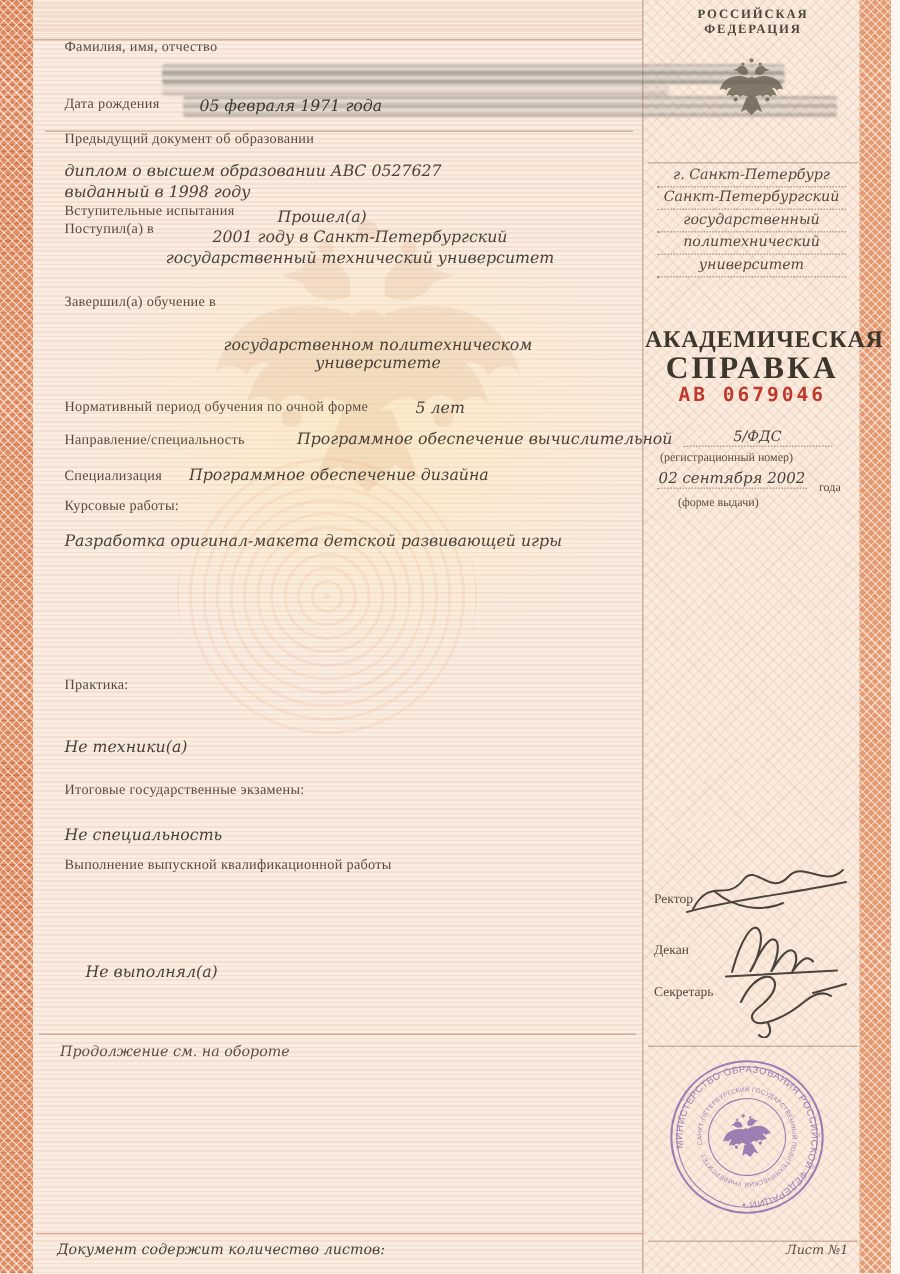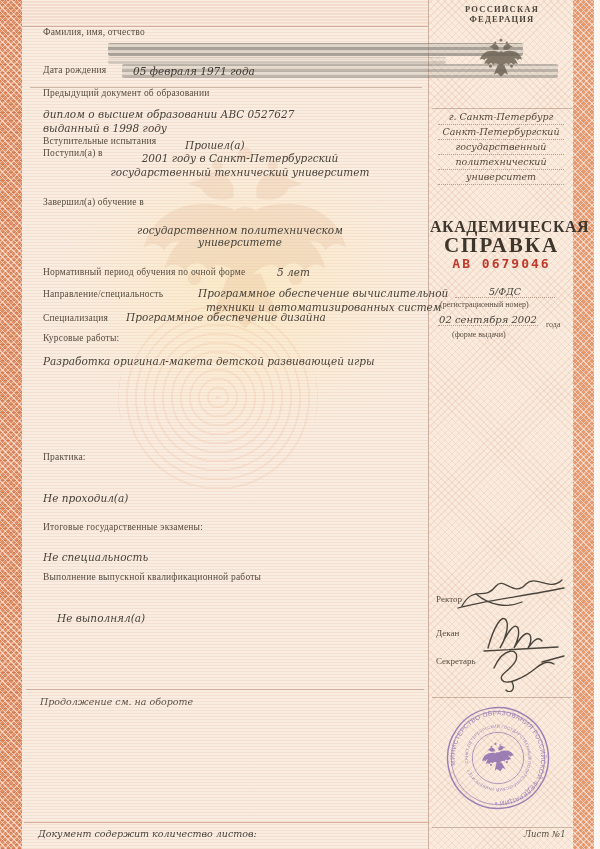--- a/index.html
+++ b/index.html
@@ -106,42 +106,41 @@
   <div class="val" style="left:43px;top:108px">диплом о высшем образовании АВС 0527627</div>
   <div class="val" style="left:43px;top:122px">выданный в 1998 году</div>
 
   <div class="lbl" style="left:43px;top:136px">Вступительные испытания</div>
   <div class="val" style="left:185px;top:139px">Прошел(а)</div>
   <div class="lbl" style="left:43px;top:148px">Поступил(а) в</div>
   <div class="val ctr" style="left:120px;top:152px;width:240px">2001 году в Санкт-Петербургский</div>
   <div class="val ctr" style="left:100px;top:166px;width:280px">государственный технический университет</div>
 
   <div class="lbl" style="left:43px;top:197px">Завершил(а) обучение в</div>
-  <div class="val ctr" style="left:100px;top:224px;width:280px">государственном политехническом университете</div>
+  <div class="val ctr" style="left:112px;top:224px;width:280px">государственном политехническом университете</div>
 
   <div class="lbl" style="left:43px;top:267px">Нормативный период обучения по очной форме</div>
   <div class="val" style="left:277px;top:266px">5 лет</div>
 
   <div class="lbl" style="left:43px;top:289px">Направление/специальность</div>
   <div class="val" style="left:198px;top:287px">Программное обеспечение вычислительной</div>
-  <div class="val" style="left:206px;top:301px">техники и автоматизированных систем</div>
   <div class="lbl" style="left:43px;top:313px">Специализация</div>
   <div class="val" style="left:126px;top:311px">Программное обеспечение дизайна</div>
 
   <div class="lbl" style="left:43px;top:333px">Курсовые работы:</div>
   <div class="val" style="left:43px;top:355px">Разработка оригинал-макета детской развивающей игры</div>
 
   <div class="lbl" style="left:43px;top:452px">Практика:</div>
-  <div class="val" style="left:43px;top:492px">Не проходил(а)</div>
+  <div class="val" style="left:43px;top:492px">Не техники(а)</div>
 
   <div class="lbl" style="left:43px;top:522px">Итоговые государственные экзамены:</div>
   <div class="val" style="left:43px;top:551px">Не специальность</div>
 
   <div class="lbl" style="left:43px;top:572px">Выполнение выпускной квалификационной работы</div>
-  <div class="val" style="left:57px;top:612px">Не выполнял(а)</div>
+  <div class="val" style="left:57px;top:642px">Не выполнял(а)</div>
 
   <div class="hr" style="left:26px;top:689px;width:398px"></div>
   <div class="val" style="left:40px;top:696px;font-size:9.5px;color:#5a5045">Продолжение см. на обороте</div>
 
   <div class="hr-red" style="left:24px;top:822px;width:404px"></div>
   <div class="val" style="left:38px;top:828px;font-size:9.5px">Документ содержит количество листов:</div>
 
   <div class="rc-country" style="top:4px">РОССИЙСКАЯ</div>
   <div class="rc-country" style="top:14px">ФЕДЕРАЦИЯ</div>
 

